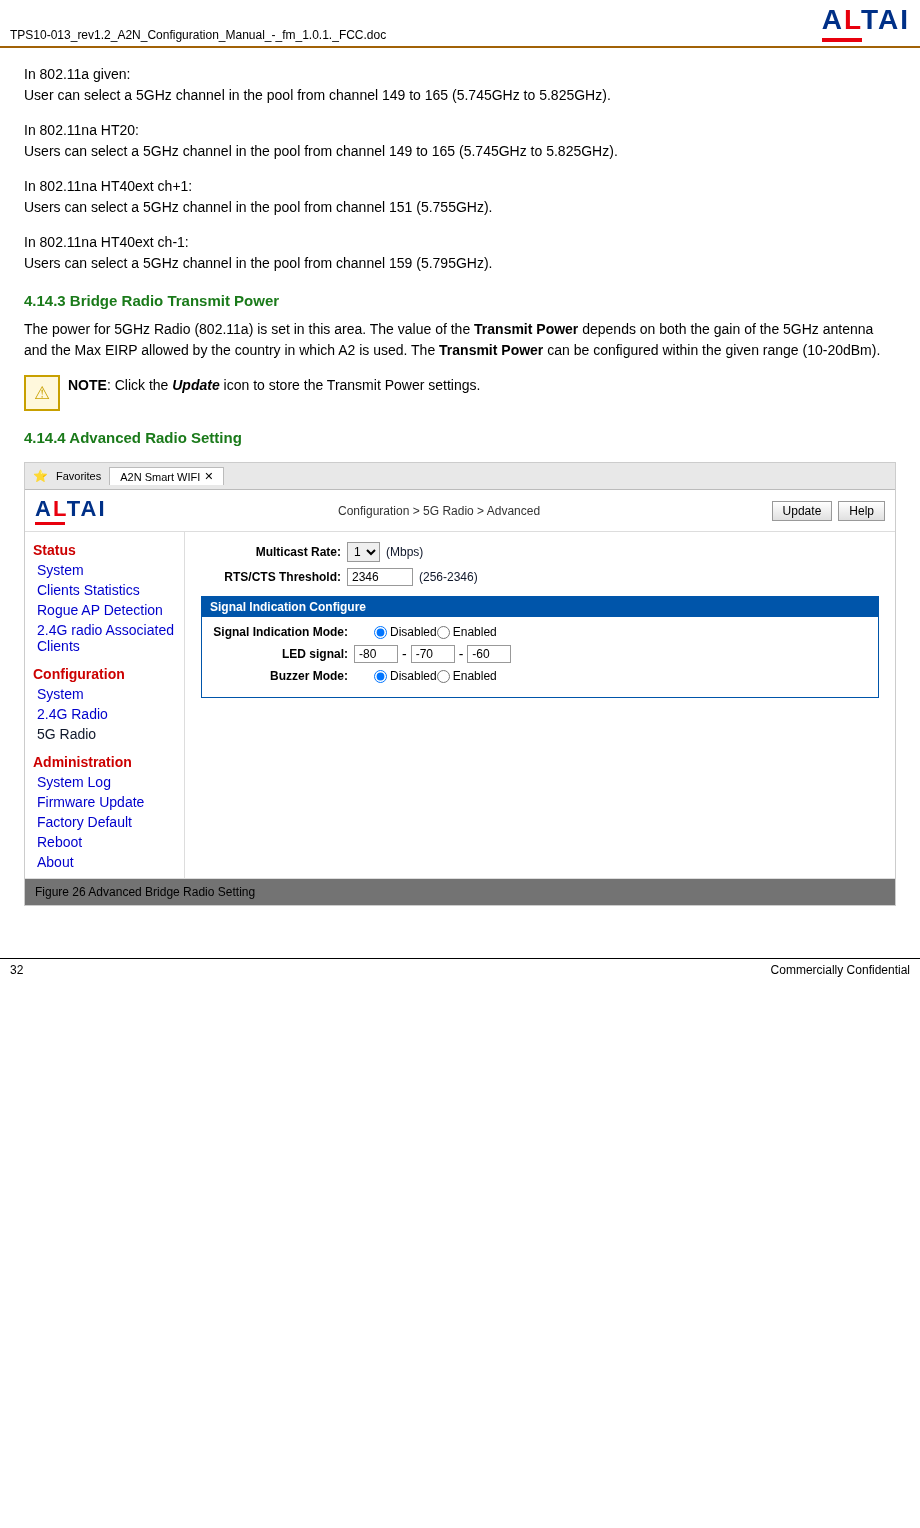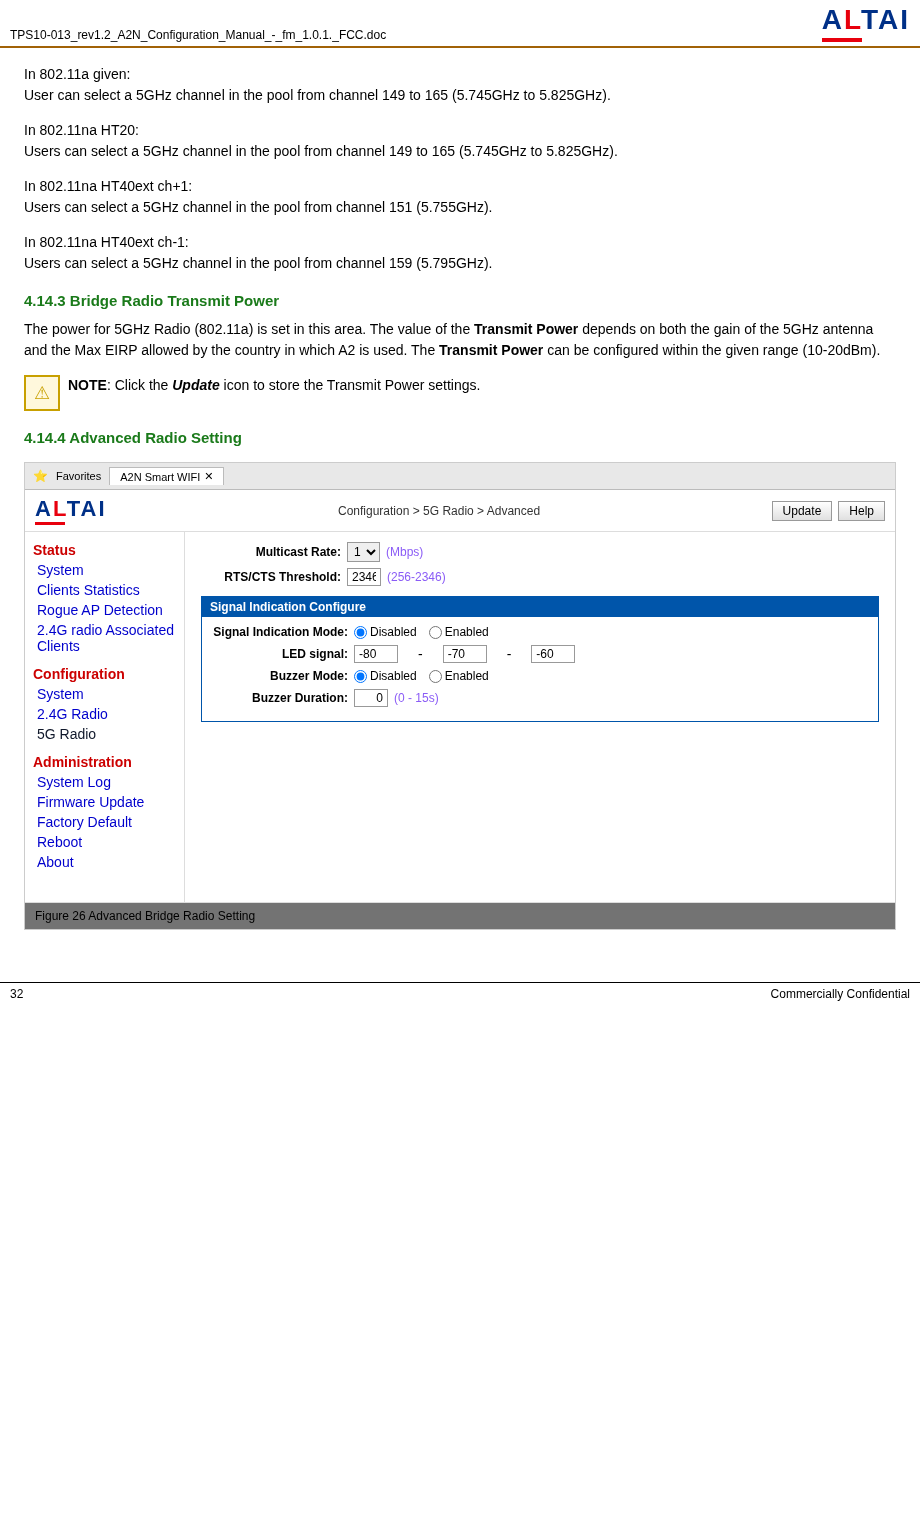--- a/index.html
+++ b/index.html
@@ -197,34 +197,33 @@
       margin-bottom: 6px;
       gap: 6px;
     }
     .form-label {
       font-size: 12px;
       font-weight: bold;
       min-width: 140px;
       text-align: right;
     }
     .form-input-sm {
-      width: 34px;
+      width: 66px;
       border: 1px solid #999;
       padding: 1px 4px;
       font-size: 12px;
-      text-align: right;
     }
     .form-select-sm {
       border: 1px solid #999;
       padding: 1px 2px;
       font-size: 12px;
     }
     .form-hint {
       font-size: 12px;
-      color: #8b5cf6;
+      color: #0f172a;
     }
 
     
     .sub-section {
       border: 1px solid #0055aa;
       margin: 10px 0;
       padding: 0;
     }
     .sub-section-title {
       background: #0055aa;
@@ -239,28 +238,29 @@
 
     
     .radio-inline {
       display: inline-flex;
       align-items: center;
       gap: 3px;
       font-size: 12px;
     }
     .radio-group {
       display: flex;
-      gap: 12px;
+      gap: 0;
+      margin-left: 20px;
     }
 
     
     .led-inputs {
       display: flex;
       align-items: center;
-      gap: 20px;
+      gap: 4px;
     }
     .led-input {
       width: 44px;
       border: 1px solid #999;
       padding: 1px 4px;
       font-size: 12px;
     }
 
     
     .figure-caption {
@@ -439,25 +439,20 @@
                 <div class="radio-group">
                   <label class="radio-inline">
                     <input type="radio" name="buzzerMode" checked="" style=""> Disabled
                   </label>
                   <label class="radio-inline">
                     <input type="radio" name="buzzerMode" style=""> Enabled
                   </label>
                 </div>
               </div>
 
-              <div class="form-row">
-                <span class="form-label">Buzzer Duration:</span>
-                <input class="form-input-sm" type="text" value="0" style="">
-                <span class="form-hint">(0 - 15s)</span>
-              </div>
 
             </div>
           </div>
 
           <div style="height: 160px;"></div>
 
         </div>
       </div>
     </div>
 

